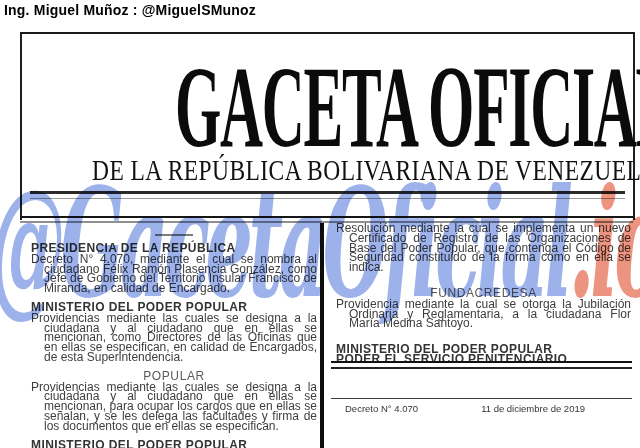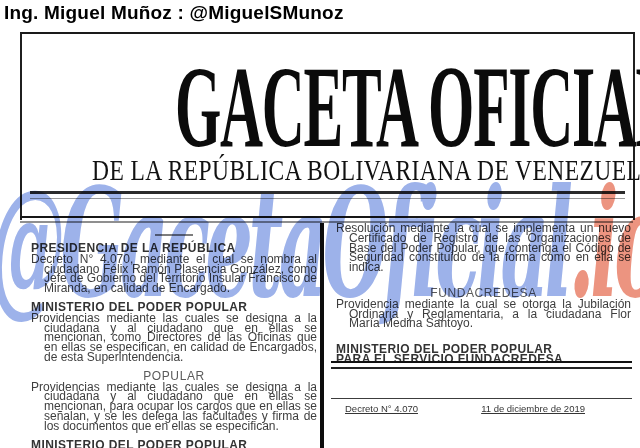--- a/index.html
+++ b/index.html
@@ -4,21 +4,21 @@
 <style>
   html,body{margin:0;padding:0;}
   body{
     width:640px;height:448px;position:relative;overflow:hidden;
     background:#ffffff;
     font-family:"Liberation Sans", sans-serif;
   }
   
   .credit{
     position:absolute;left:4px;top:2px;
-    font-size:19px;font-weight:bold;color:#000;
+    font-size:14px;font-weight:bold;color:#000;
     letter-spacing:0.2px;
   }
   
   .masthead-box{
     position:absolute;left:20px;top:32px;width:611px;height:186px;
     border-top:2px solid #1a1a1a;
     border-left:2px solid #1f1f1f;
     border-right:2px solid #1f1f1f;
   }
   .gaceta-title{
@@ -86,21 +86,21 @@
     position:absolute;left:331px;top:361px;width:301px;height:4px;
     border-top:2px solid #111;border-bottom:2px solid #222;
   }
   .rule-d{
     position:absolute;left:331px;top:398px;width:301px;height:0;
     border-top:1.5px solid #3c3c3c;
   }
   .footer-row{
     position:absolute;left:345px;top:403px;width:240px;
     display:flex;justify-content:space-between;
-    font-size:9.5px;color:#353535;text-decoration:underline;
+    font-size:9.5px;color:#353535;
   }
   
   .watermark{
     position:absolute;left:-10px;top:168px;width:680px;
     white-space:nowrap;z-index:6;pointer-events:none;
     font-family:"DejaVu Serif", serif;font-style:italic;font-weight:bold;
     font-size:150px;line-height:1;letter-spacing:-9px;
     transform:scaleX(0.5);transform-origin:left top;
     mix-blend-mode:multiply;
   }
@@ -139,21 +139,21 @@
   <p class="sec-h gap-m">MINISTERIO DEL PODER POPULAR</p>
 </div>
 
 <div class="col right-col">
   <p class="para">Resolución mediante la cual se implementa un nuevo Certificado de Registro de las Organizaciones de Base del Poder Popular, que contenga el Código de Seguridad constituido de la forma como en ella se indica.</p>
 
   <p class="sec-org gap-s">FUNDACREDESA</p>
   <p class="para">Providencia mediante la cual se otorga la Jubilación Ordinaria y Reglamentaria, a la ciudadana Flor María Medina Santoyo.</p>
 
   <p class="sec-h gap-s">MINISTERIO DEL PODER POPULAR</p>
-  <p class="sec-h">PARA EL SERVICIO FUNDACREDESA</p>
+  <p class="sec-h">PODER EL SERVICIO PENITENCIARIO</p>
 </div>
 
 <div class="rule-c"></div>
 <div class="rule-d"></div>
 <div class="footer-row">
   <span>Decreto N° 4.070</span>
   <span>11 de diciembre de 2019</span>
 </div>
 
 <div class="watermark"><span class="wm-blue">@GacetaOficial</span><span class="wm-red">.io</span></div>

